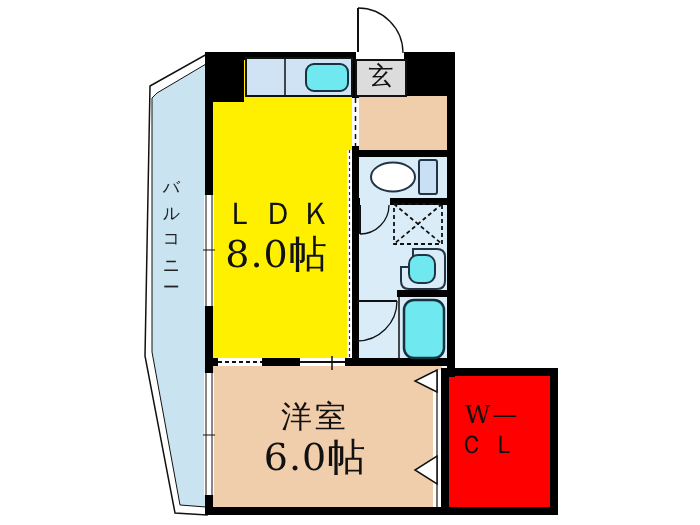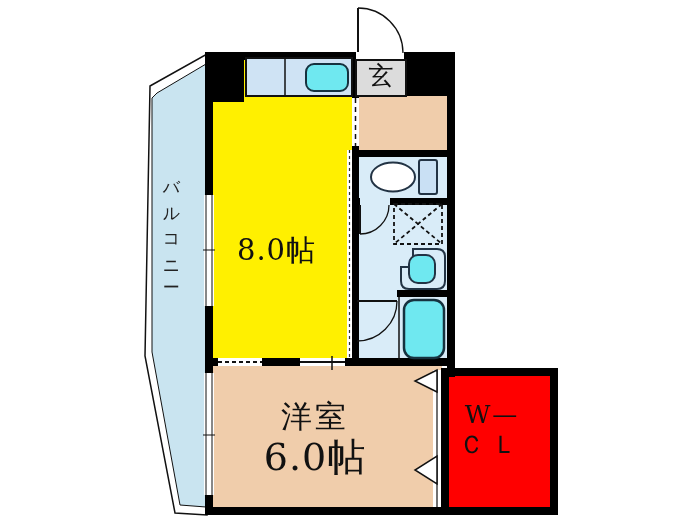--- a/index.html
+++ b/index.html
@@ -1,21 +1,21 @@
 <!DOCTYPE html>
 <html><head>
 <meta charset="utf-8">
 <style>
   html,body{margin:0;padding:0;background:#ffffff;}
   #stage{position:relative;width:700px;height:525px;background:#ffffff;overflow:hidden;
          font-family:"DejaVu Serif","Liberation Serif",serif;}
   #plan{position:absolute;left:0;top:0;}
   .lbl{position:absolute;color:#111;text-align:center;line-height:1.05;white-space:nowrap;}
   .lbl-ldk{left:212px;top:197px;width:140px;font-size:31px;letter-spacing:7px;}
-  .lbl-ldk-size{left:212px;top:235px;width:129px;font-size:29px;letter-spacing:1px;}
+  .lbl-ldk-size{left:212px;top:235px;width:129px;font-size:38px;letter-spacing:1px;}
   .lbl-bed{left:225px;top:400px;width:180px;font-size:31px;letter-spacing:3px;}
   .lbl-bed-size{left:225px;top:438px;width:180px;font-size:38px;letter-spacing:1px;}
   .lbl-wcl1{left:437px;top:402px;width:110px;font-size:25px;letter-spacing:2px;}
   .lbl-wcl2{left:437px;top:432px;width:110px;font-size:25px;letter-spacing:8px;}
   .lbl-genkan{left:356px;top:63px;width:50px;font-size:25px;}
   .lbl-balcony{left:162px;top:168px;font-size:17px;letter-spacing:8px;
                writing-mode:vertical-rl;text-orientation:mixed;color:#222;}
 </style>
 </head>
 <body>
@@ -126,20 +126,21 @@
       <line x1="357" y1="301" x2="397" y2="301" stroke="#111" stroke-width="2"></line>
       <path d="M397,301 A40 40 0 0 1 357,341" fill="none" stroke="#111" stroke-width="1.3"></path>
       <line x1="399" y1="297" x2="399" y2="360" stroke="#111" stroke-width="1.5"></line>
       <rect x="404" y="300" width="40" height="58" rx="10" stroke="#16323f" stroke-width="2.5" fill="#6fe8f0"></rect>
     </g>
 
     <polygon points="437,370 437,392 415,381" fill="#ffffff" stroke="#111" stroke-width="1.5"></polygon>
     <polygon points="437,456 437,484 415,470" fill="#ffffff" stroke="#111" stroke-width="1.5"></polygon>
   </svg>
 
+  <div class="lbl lbl-ldk">ＬＤＫ</div>
   <div class="lbl lbl-ldk-size">8.0帖</div>
   <div class="lbl lbl-bed">洋室</div>
   <div class="lbl lbl-bed-size">6.0帖</div>
   <div class="lbl lbl-wcl1">W—</div>
   <div class="lbl lbl-wcl2">ＣＬ</div>
   <div class="lbl lbl-genkan">玄</div>
   <div class="lbl lbl-balcony">バルコニー</div>
 </div>
 
 </body></html>

